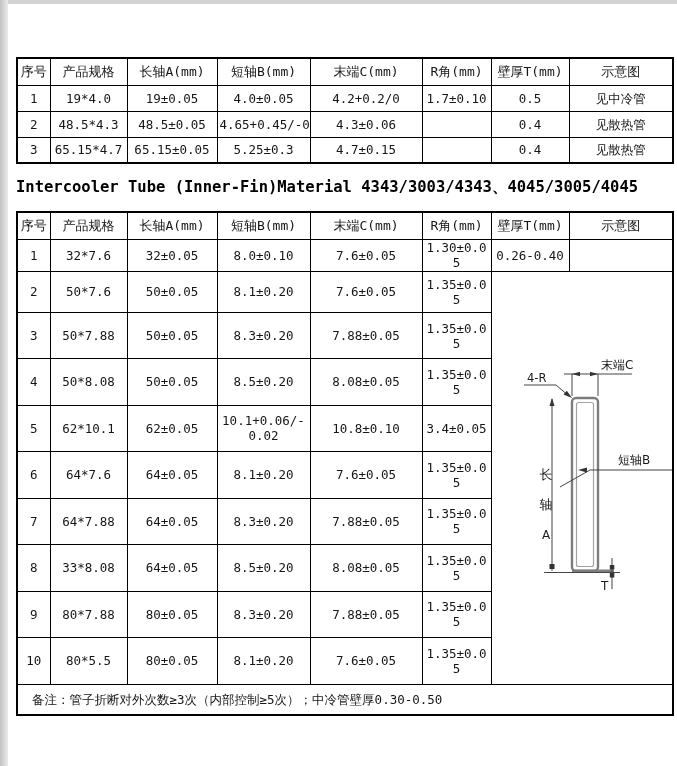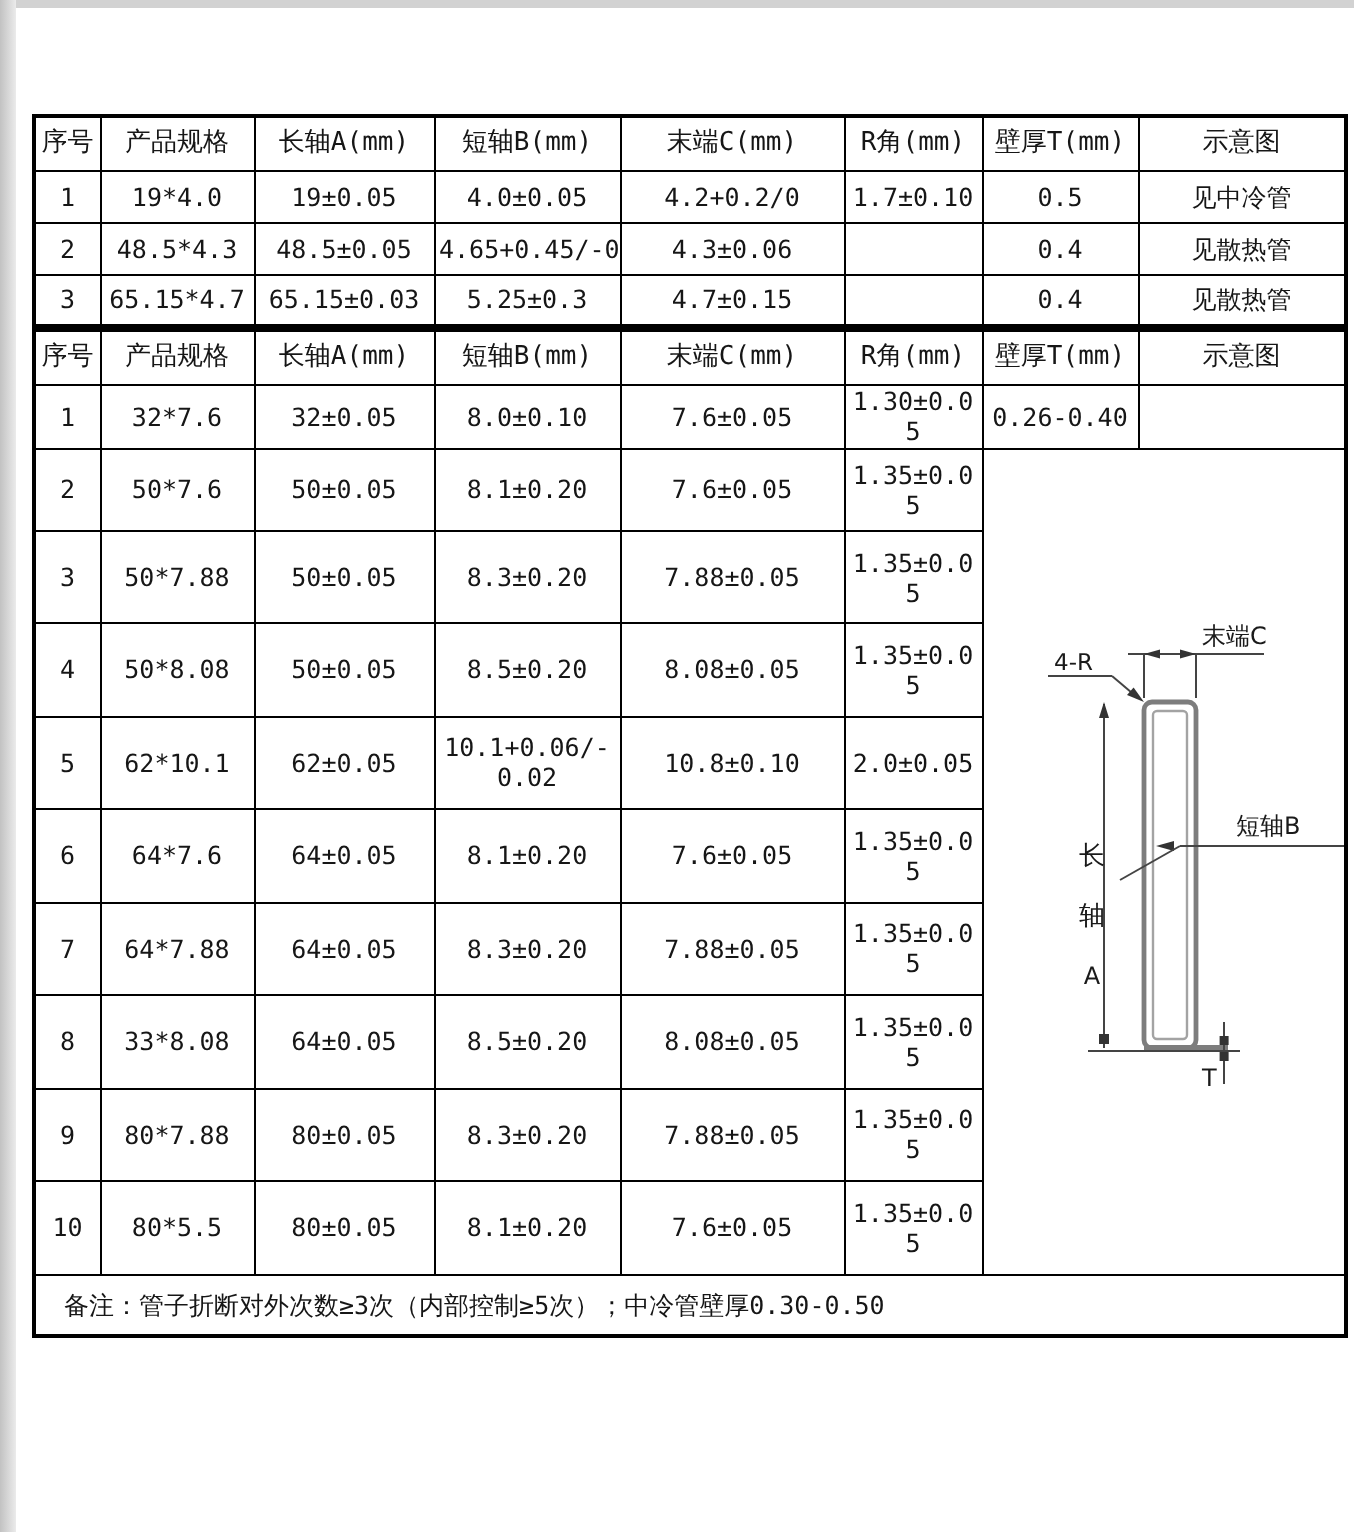--- a/index.html
+++ b/index.html
@@ -83,30 +83,31 @@
       <td>48.5±0.05</td>
       <td class="small-b">4.65+0.45/-0.15</td>
       <td>4.3±0.06</td>
       <td></td>
       <td>0.4</td>
       <td>见散热管</td>
     </tr>
     <tr class="t1-row">
       <td>3</td>
       <td>65.15*4.7</td>
-      <td>65.15±0.03</td>
+      <td>65.15±0.05</td>
       <td>5.25±0.3</td>
       <td>4.7±0.15</td>
       <td></td>
       <td>0.4</td>
       <td>见散热管</td>
     </tr>
   </tbody>
     </table>
 
+  <div class="title2">Intercooler Tube (Inner-Fin)Material 4343/3003/4343、4045/3005/4045</div>
 
   <table class="spec-table t2">
     <colgroup>
       <col style="width:33px">
         <col style="width:77px">
         <col style="width:90px">
         <col style="width:93px">
       <col style="width:112px">
         <col style="width:69px">
         <col style="width:78px">
@@ -200,21 +201,21 @@
       <td>1.35±0.0
 5</td>
     </tr>
     <tr class="r-std">
       <td>5</td>
       <td>62*10.1</td>
       <td>62±0.05</td>
       <td>10.1+0.06/-
 0.02</td>
       <td>10.8±0.10</td>
-      <td>2.0±0.05</td>
+      <td>3.4±0.05</td>
     </tr>
     <tr class="r-std">
       <td>6</td>
       <td>64*7.6</td>
       <td>64±0.05</td>
       <td>8.1±0.20</td>
       <td>7.6±0.05</td>
       <td>1.35±0.0
 5</td>
     </tr>

